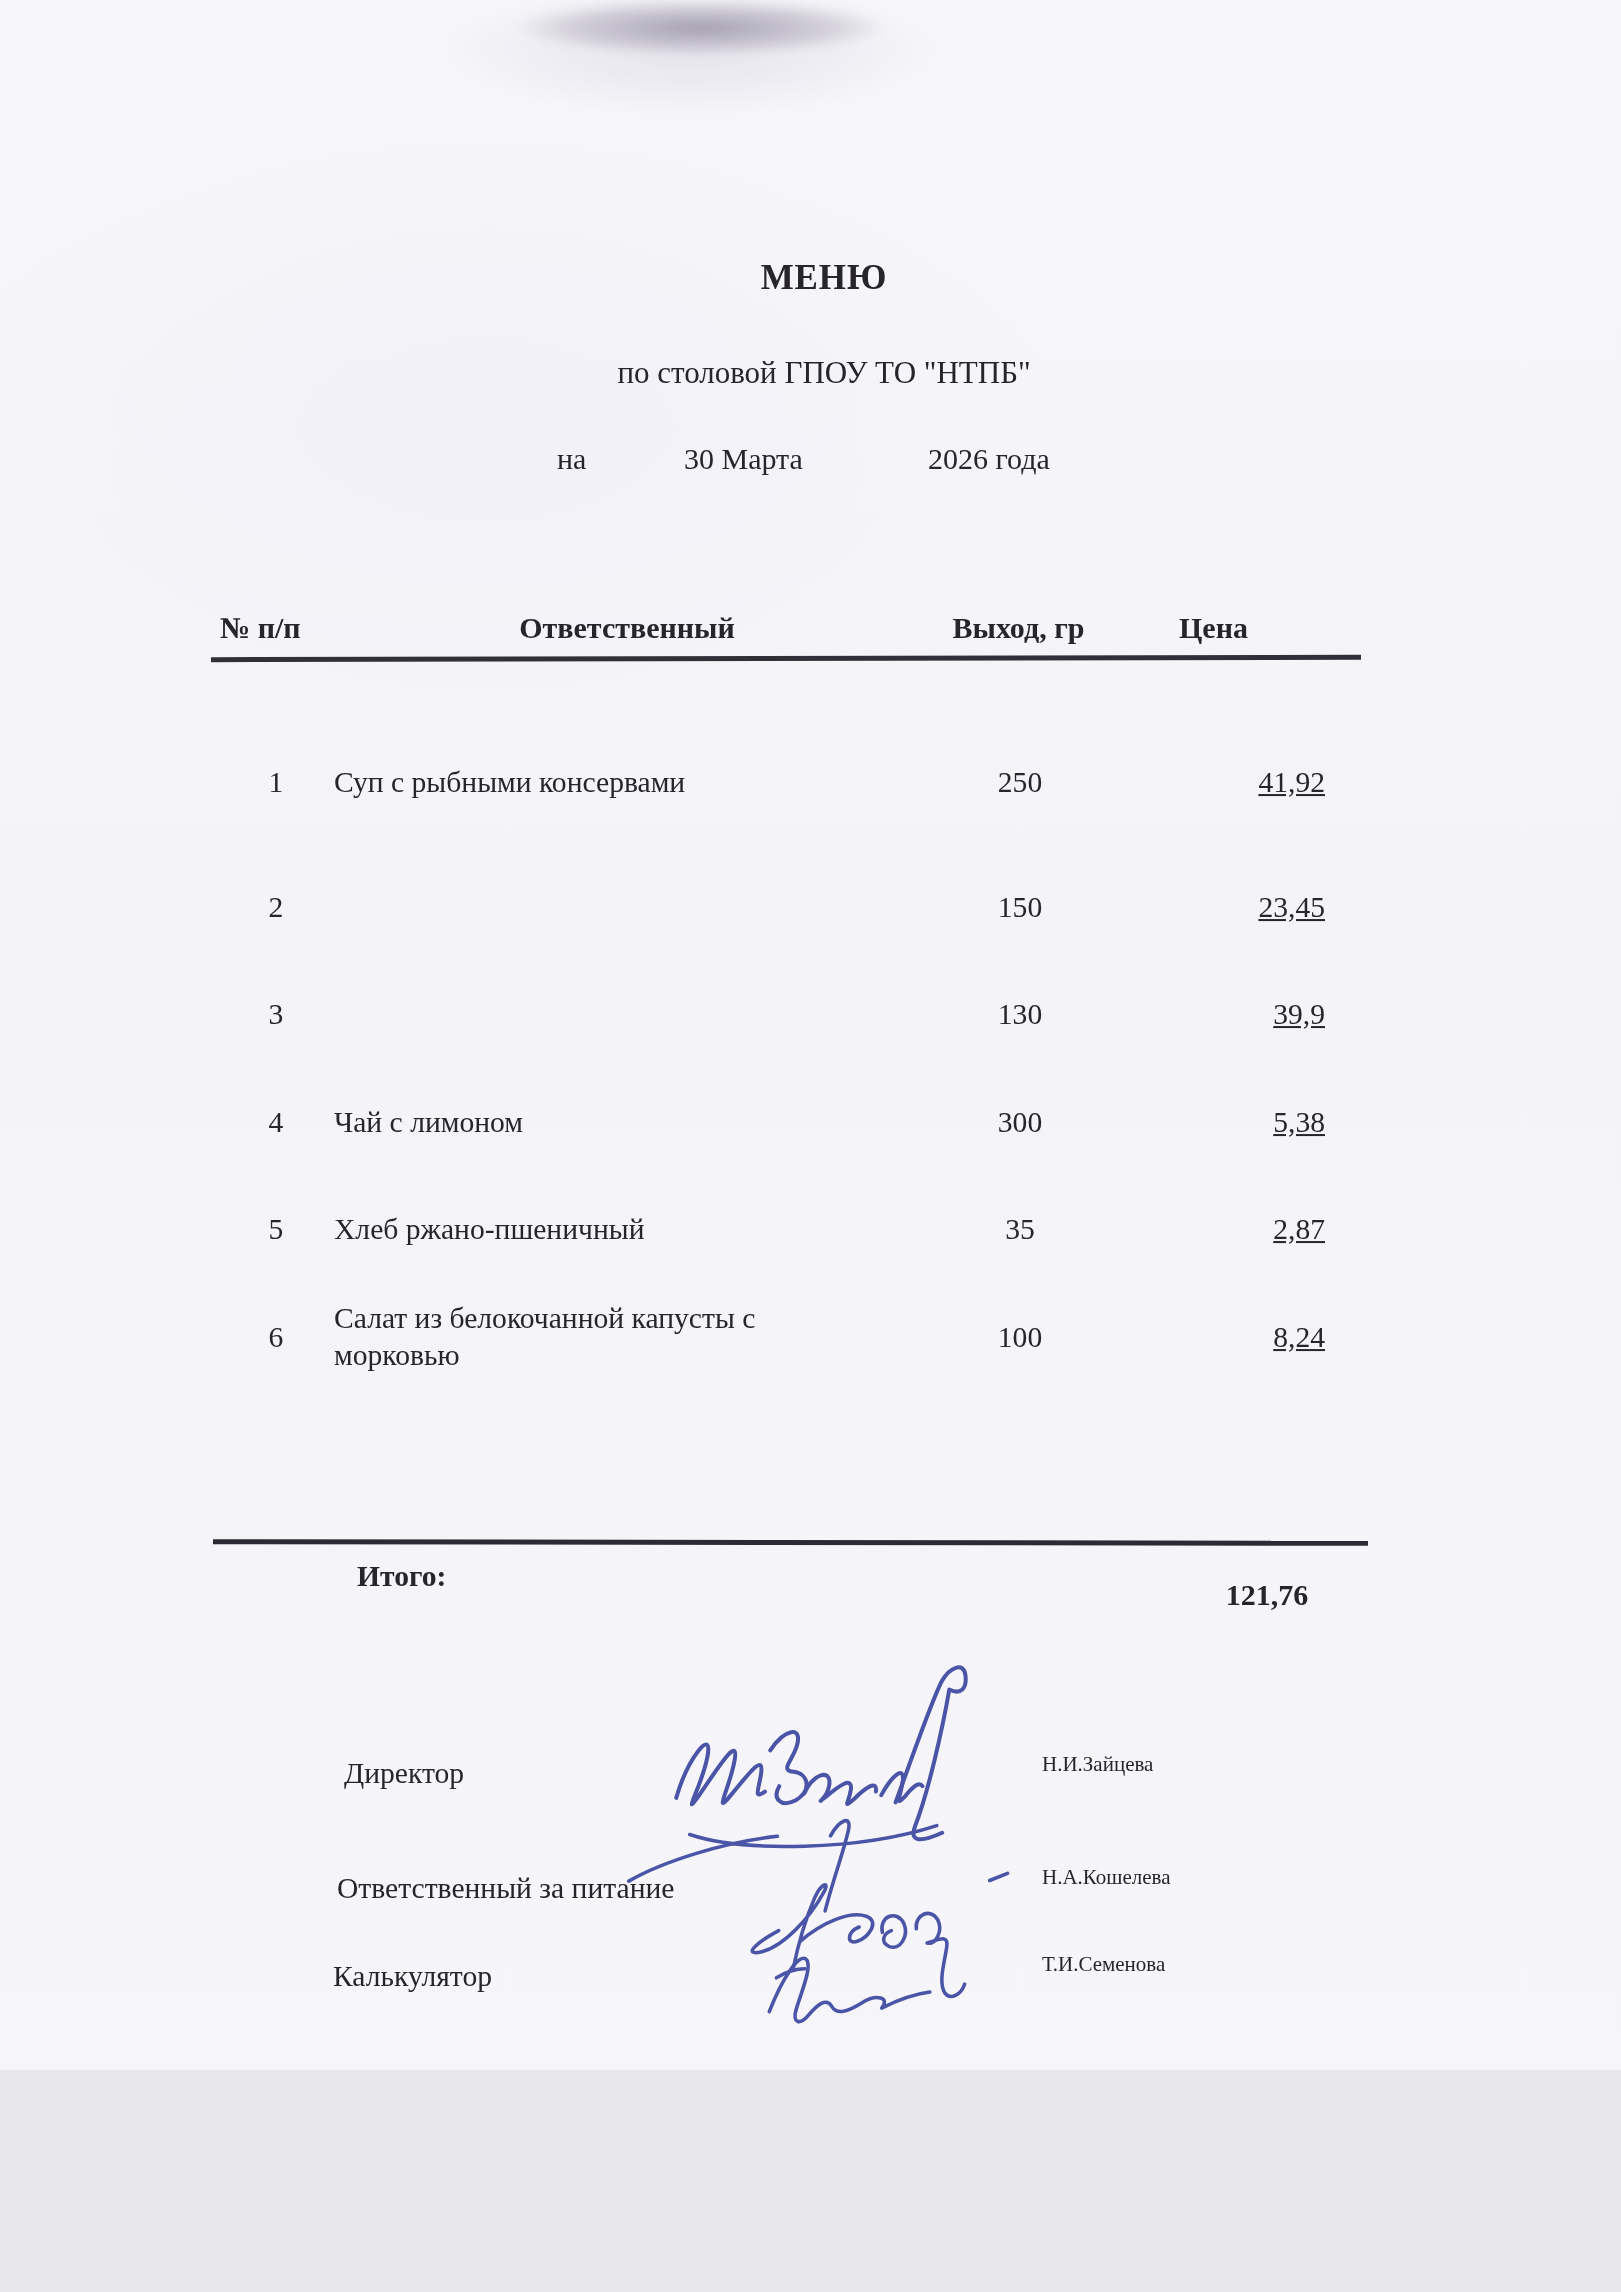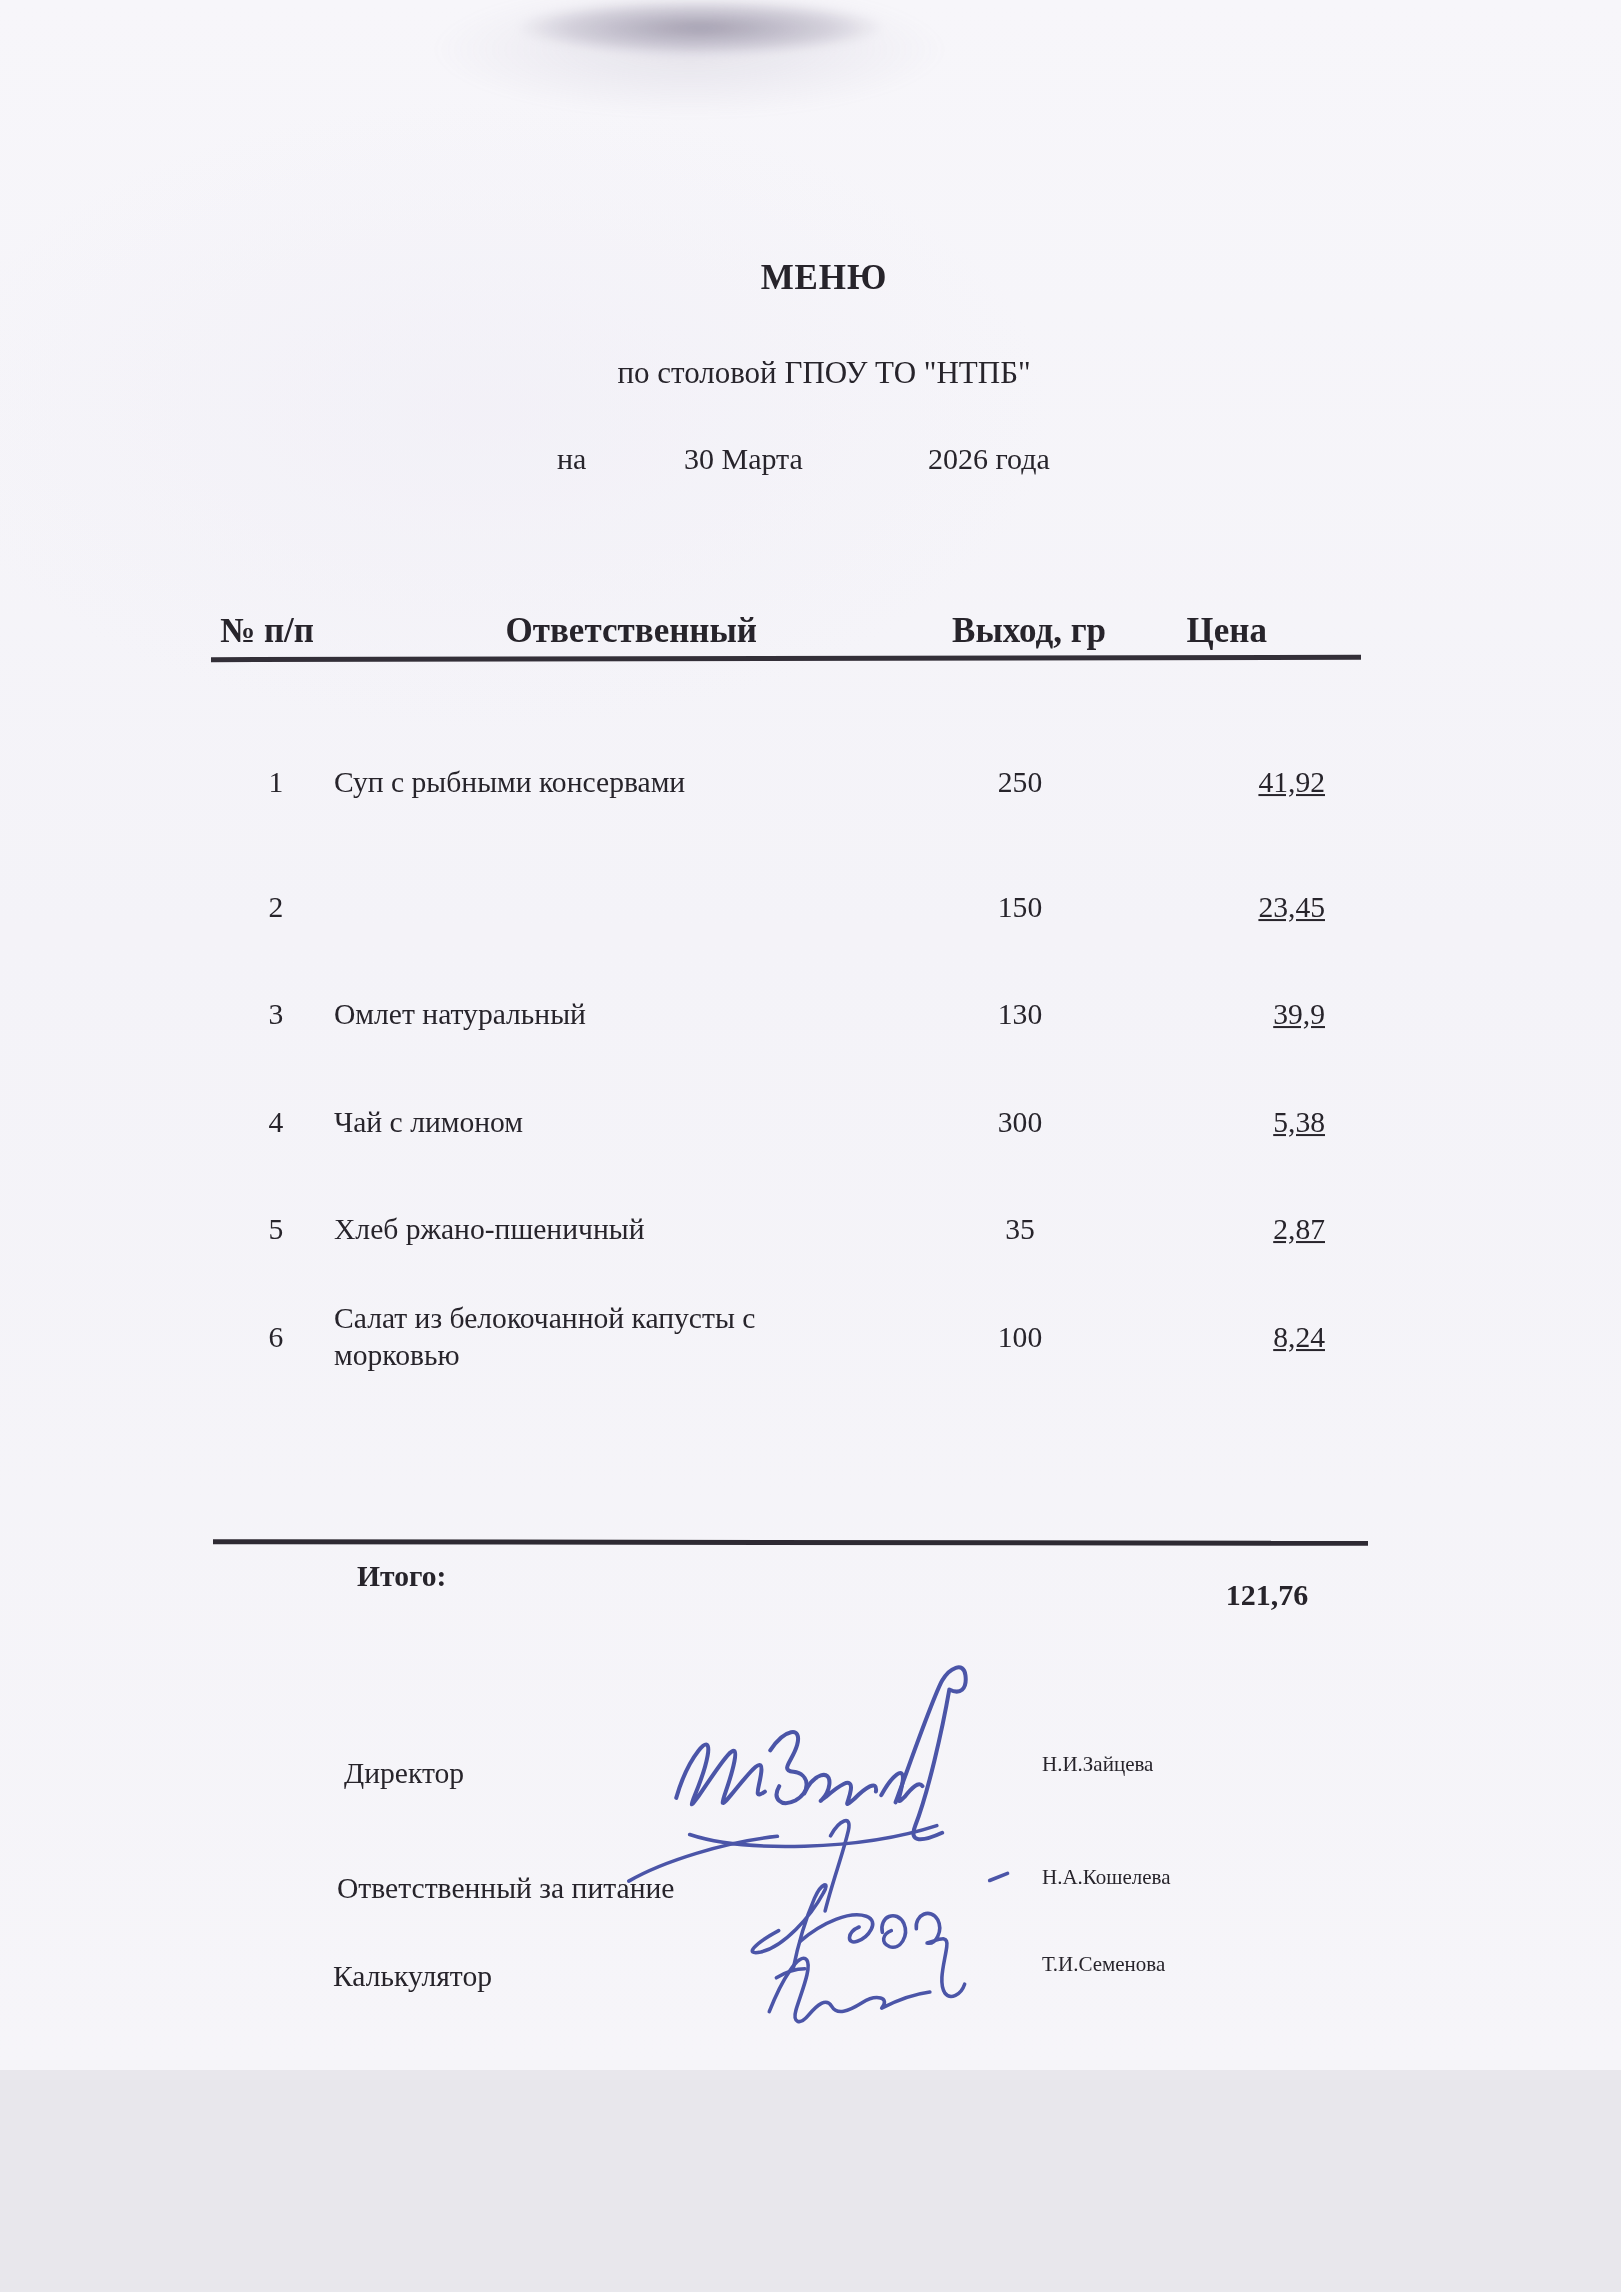--- a/index.html
+++ b/index.html
@@ -28,21 +28,21 @@
   .subtitle{
     position:absolute;top:355px;left:0;width:1648px;
     text-align:center;font-size:31px;
   }
   .dateline span{position:absolute;top:442px;font-size:30px;}
   .d-prefix{left:557px;}
   .d-day{left:684px;}
   .d-year{left:928px;}
 
   
-  .thead div{position:absolute;top:611px;font-size:35px;font-weight:bold;text-align:right;}
+  .thead div{position:absolute;top:611px;font-size:30px;font-weight:bold;}
   .h-num{left:220px;}
   .h-name{left:497px;width:260px;text-align:center;}
   .h-out{left:931px;width:175px;text-align:center;}
   .h-price{left:1160px;width:107px;text-align:center;}
   .head-rule{
     position:absolute;left:211px;top:656px;width:1150px;height:4.5px;
     background:#332f38;transform:rotate(-0.12deg);
   }
 
   
@@ -105,21 +105,20 @@
       <div class="cell c-out">250</div>
       <div class="cell c-price">41,92</div>
     </div>
       <div class="mrow r2">
       <div class="cell c-num">2</div>
       <div class="cell c-out">150</div>
       <div class="cell c-price">23,45</div>
     </div>
       <div class="mrow r3">
       <div class="cell c-num">3</div>
-      <div class="cell c-name">Омлет натуральный</div>
       <div class="cell c-out">130</div>
       <div class="cell c-price">39,9</div>
     </div>
       <div class="mrow r4">
       <div class="cell c-num">4</div>
       <div class="cell c-name">Чай с лимоном</div>
       <div class="cell c-out">300</div>
       <div class="cell c-price">5,38</div>
     </div>
       <div class="mrow r5">

